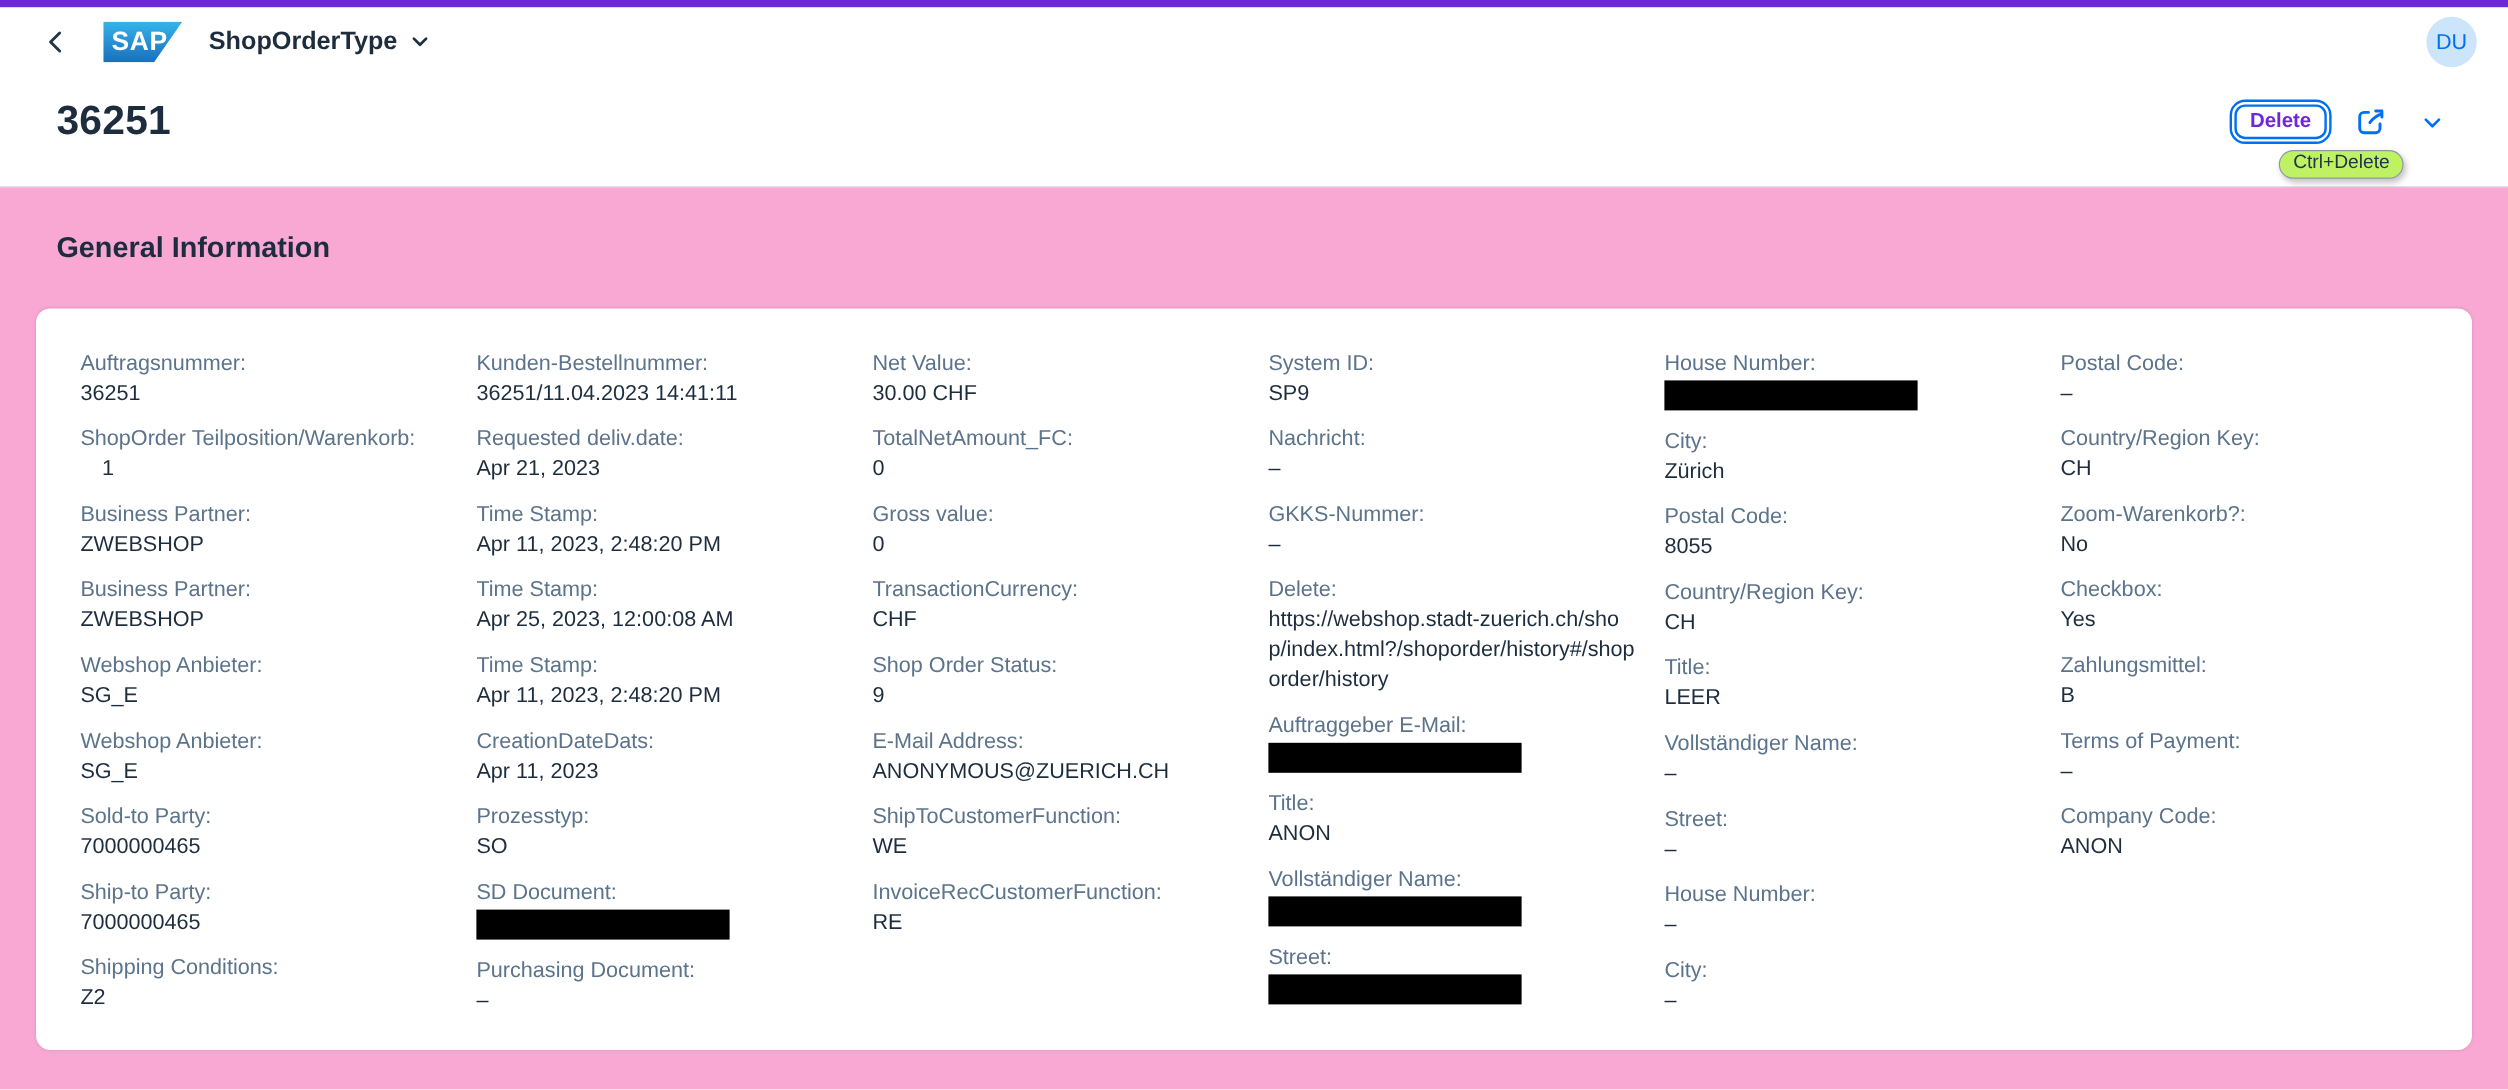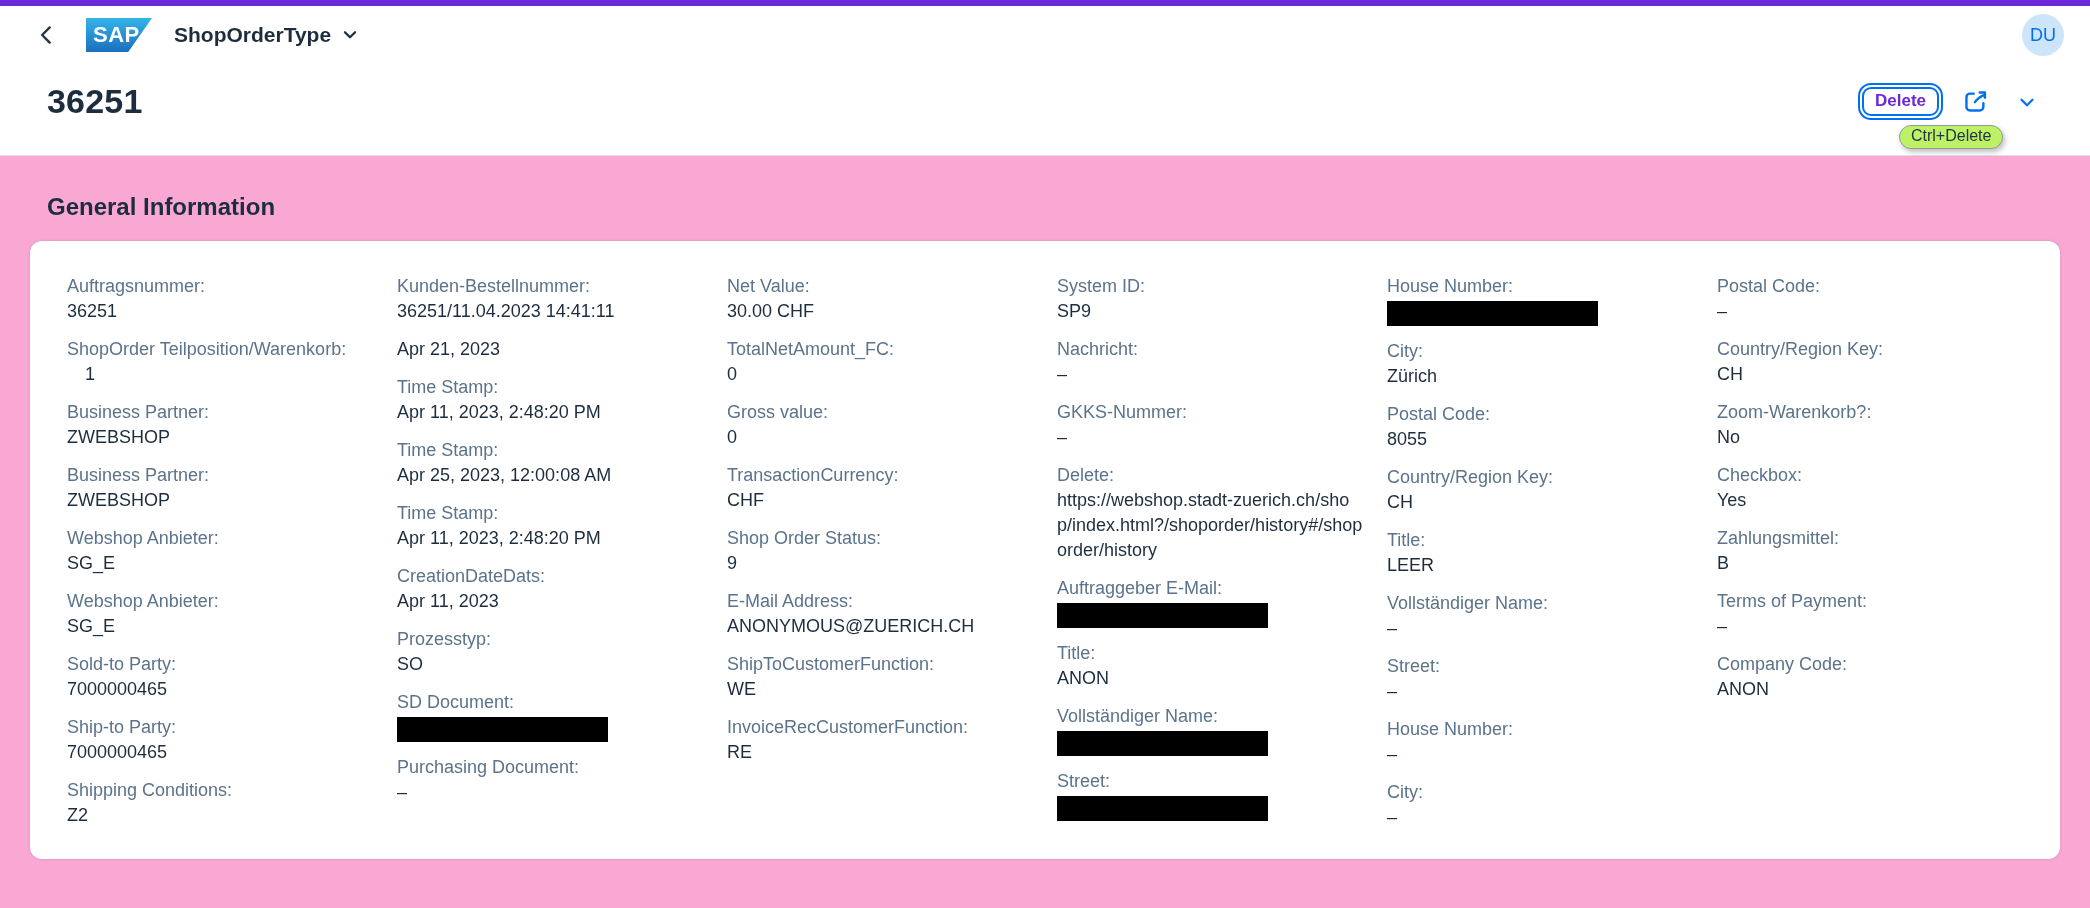--- a/index.html
+++ b/index.html
@@ -99,21 +99,21 @@
   .content {
     background: #f9a8d4;
     height: 752px;
     padding: 0 30px;
   }
   .section-title {
     font-size: 24px; font-weight: 700; color: #1d2d3e;
     padding: 37px 0 0 17px;
   }
   .card {
-    margin-top: 20px;
+    margin-top: 36px;
     background: #ffffff;
     border-radius: 12px;
     box-shadow: 0 0 3px rgba(34,54,73,0.18);
     padding: 33px 37px 16px 37px;
     display: grid;
     grid-template-columns: repeat(6, 1fr);
     column-gap: 24px;
     align-items: start;
     min-height: 612px;
   }
@@ -225,20 +225,21 @@
           <div class="field-label">Shipping Conditions:</div>
           <div class="field-value">Z2</div>
         </div>
       </div>
       <div class="col">
         <div class="field">
           <div class="field-label">Kunden-Bestellnummer:</div>
           <div class="field-value">36251/11.04.2023 14:41:11</div>
         </div>
         <div class="field">
+          <div class="field-label">Requested deliv.date:</div>
           <div class="field-value">Apr 21, 2023</div>
         </div>
         <div class="field">
           <div class="field-label">Time Stamp:</div>
           <div class="field-value">Apr 11, 2023, 2:48:20 PM</div>
         </div>
         <div class="field">
           <div class="field-label">Time Stamp:</div>
           <div class="field-value">Apr 25, 2023, 12:00:08 AM</div>
         </div>

